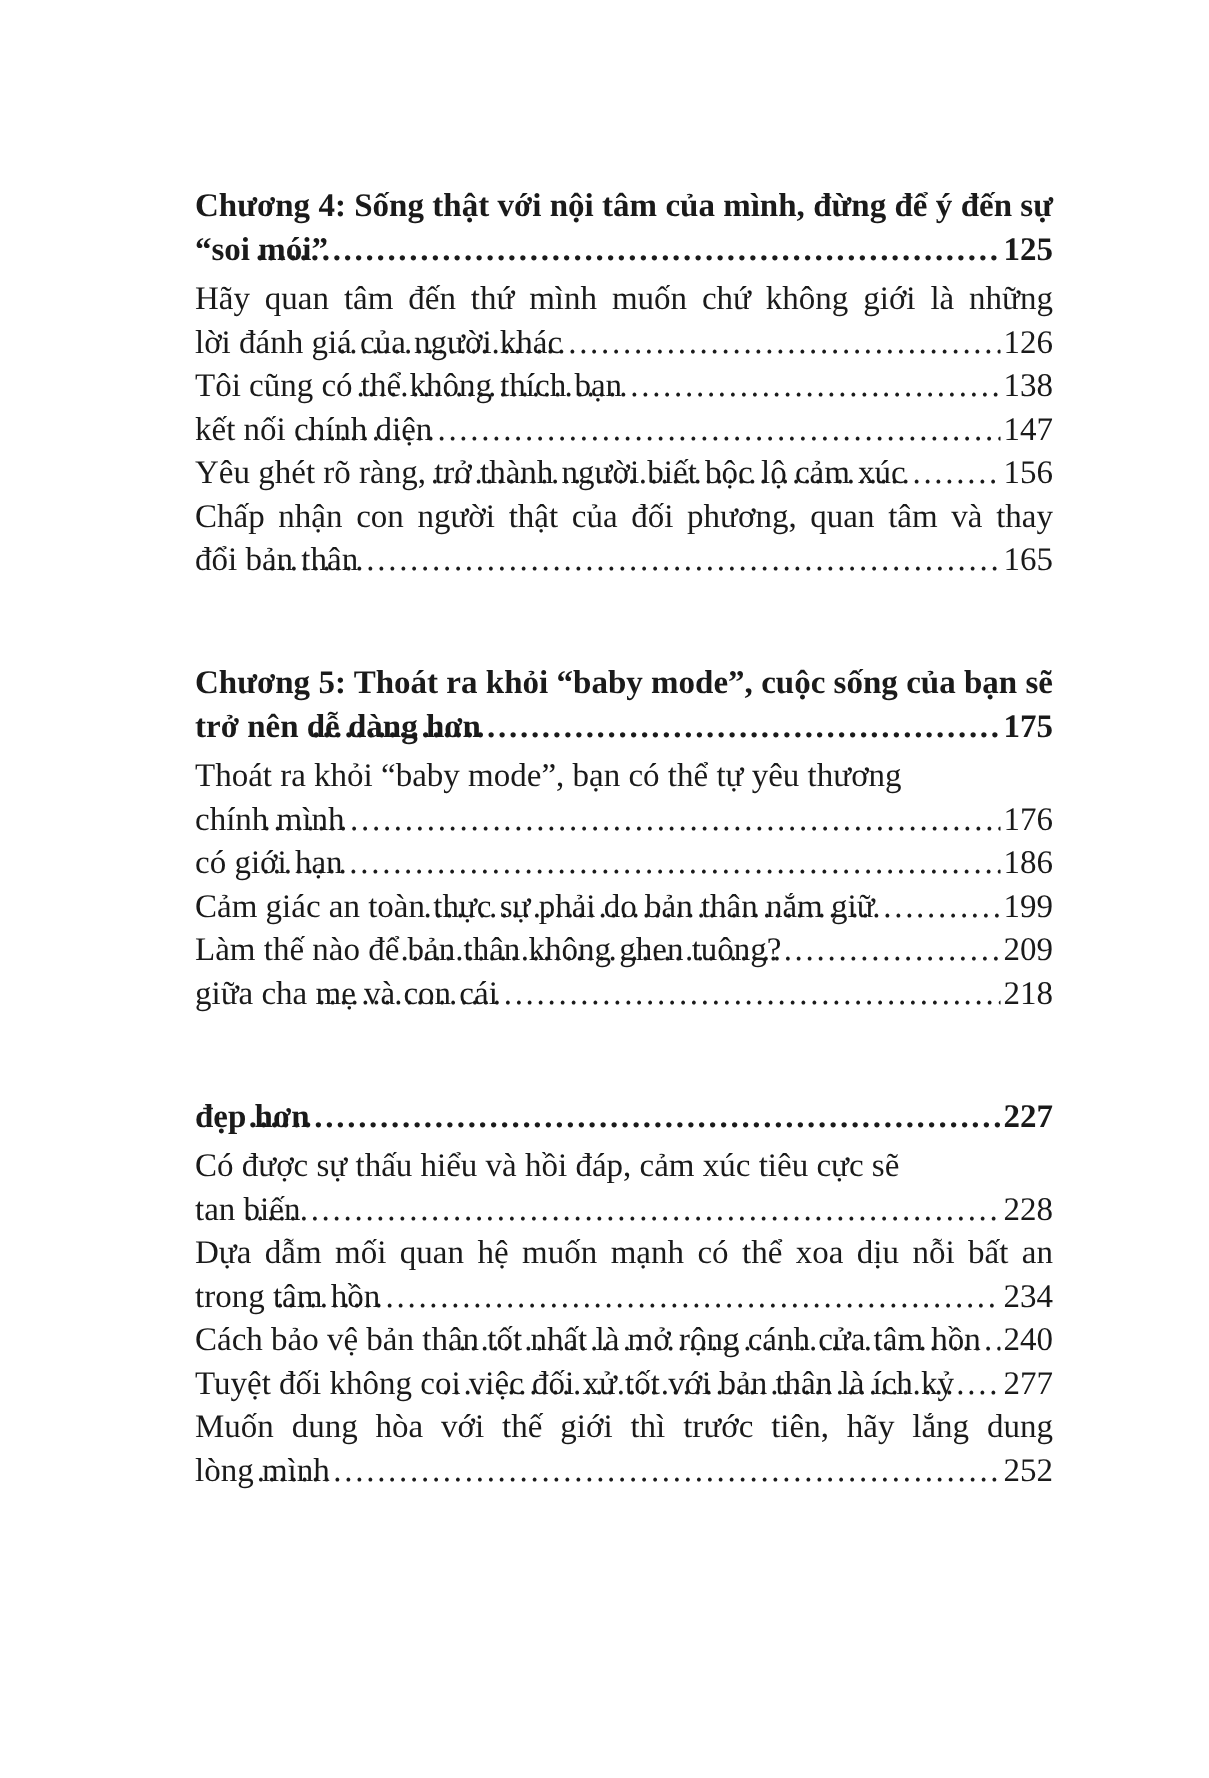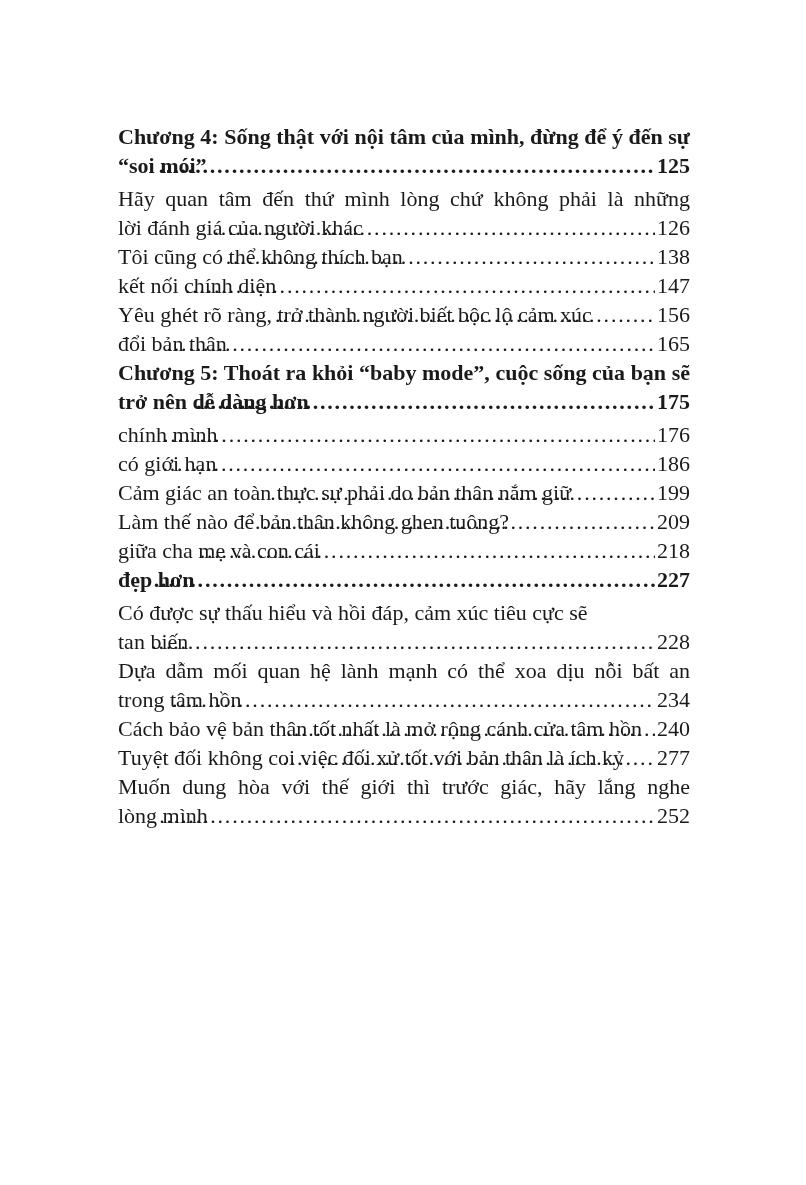--- a/index.html
+++ b/index.html
@@ -10,28 +10,28 @@
   body {
     width: 806px;
     height: 1185px;
     position: relative;
     font-family: "Liberation Serif", "DejaVu Serif", serif;
     color: #1a1a1a;
     overflow: hidden;
   }
   .toc {
     position: absolute;
-    left: 118px;
+    left: 130px;
     top: 122px;
     width: 572px;
     font-size: 22px;
     line-height: 29px;
   }
   .chapter { margin: 0; }
-  .chapter + .chapter { }
+  .chapter + .chapter { margin-top: 53px; }
   .heading { font-weight: bold; margin-bottom: 4px; }
   .line { min-height: 29px; }
   
   .fill { text-align: justify; text-align-last: justify; }
   
   .last {
     display: flex;
     align-items: baseline;
   }
   .last .txt { flex: 0 1 auto; min-width: 0; white-space: nowrap; }
@@ -55,21 +55,21 @@
     <div class="heading">
       <div class="line fill">Chương 4: Sống thật với nội tâm của mình, đừng để ý đến sự</div>
       <div class="line last">
         <span class="txt">“soi mói”</span>
         <span class="leader">................................................................................................................................................................</span>
         <span class="pg">125</span>
       </div>
     </div>
 
     <div class="entry">
-      <div class="line fill">Hãy quan tâm đến thứ mình lòng chứ không phải là những</div>
+      <div class="line fill">Hãy quan tâm đến thứ mình muốn chứ không giới là những</div>
       <div class="line last">
         <span class="txt">lời đánh giá của người khác</span>
         <span class="leader">................................................................................................................................................................</span>
         <span class="pg">126</span>
       </div>
     </div>
 
     <div class="entry">
       <div class="line last">
         <span class="txt">Tôi cũng có thể không thích bạn</span>
@@ -88,39 +88,41 @@
 
     <div class="entry">
       <div class="line last">
         <span class="txt">Yêu ghét rõ ràng, trở thành người biết bộc lộ cảm xúc</span>
         <span class="leader">................................................................................................................................................................</span>
         <span class="pg">156</span>
       </div>
     </div>
 
     <div class="entry">
+      <div class="line fill">Chấp nhận con người thật của đối phương, quan tâm và thay</div>
       <div class="line last">
         <span class="txt">đổi bản thân</span>
         <span class="leader">................................................................................................................................................................</span>
         <span class="pg">165</span>
       </div>
     </div>
   </section>
 
   <section class="chapter">
     <div class="heading">
       <div class="line fill">Chương 5: Thoát ra khỏi “baby mode”, cuộc sống của bạn sẽ</div>
       <div class="line last">
         <span class="txt">trở nên dễ dàng hơn</span>
         <span class="leader">................................................................................................................................................................</span>
         <span class="pg">175</span>
       </div>
     </div>
 
     <div class="entry">
+      <div class="line">Thoát ra khỏi “baby mode”, bạn có thể tự yêu thương</div>
       <div class="line last">
         <span class="txt">chính mình</span>
         <span class="leader">................................................................................................................................................................</span>
         <span class="pg">176</span>
       </div>
     </div>
 
     <div class="entry">
       <div class="line last">
         <span class="txt">có giới hạn</span>
@@ -166,21 +168,21 @@
     <div class="entry">
       <div class="line">Có được sự thấu hiểu và hồi đáp, cảm xúc tiêu cực sẽ</div>
       <div class="line last">
         <span class="txt">tan biến</span>
         <span class="leader">................................................................................................................................................................</span>
         <span class="pg">228</span>
       </div>
     </div>
 
     <div class="entry">
-      <div class="line fill">Dựa dẫm mối quan hệ lành mạnh có thể xoa dịu nỗi bất an</div>
+      <div class="line fill">Dựa dẫm mối quan hệ muốn mạnh có thể xoa dịu nỗi bất an</div>
       <div class="line last">
         <span class="txt">trong tâm hồn</span>
         <span class="leader">................................................................................................................................................................</span>
         <span class="pg">234</span>
       </div>
     </div>
 
     <div class="entry">
       <div class="line last">
         <span class="txt">Cách bảo vệ bản thân tốt nhất là mở rộng cánh cửa tâm hồn</span>
@@ -191,21 +193,21 @@
 
     <div class="entry">
       <div class="line last">
         <span class="txt">Tuyệt đối không coi việc đối xử tốt với bản thân là ích kỷ</span>
         <span class="leader">................................................................................................................................................................</span>
         <span class="pg">277</span>
       </div>
     </div>
 
     <div class="entry">
-      <div class="line fill">Muốn dung hòa với thế giới thì trước giác, hãy lắng nghe</div>
+      <div class="line fill">Muốn dung hòa với thế giới thì trước tiên, hãy lắng dung</div>
       <div class="line last">
         <span class="txt">lòng mình</span>
         <span class="leader">................................................................................................................................................................</span>
         <span class="pg">252</span>
       </div>
     </div>
   </section>
 
 </main>
 

